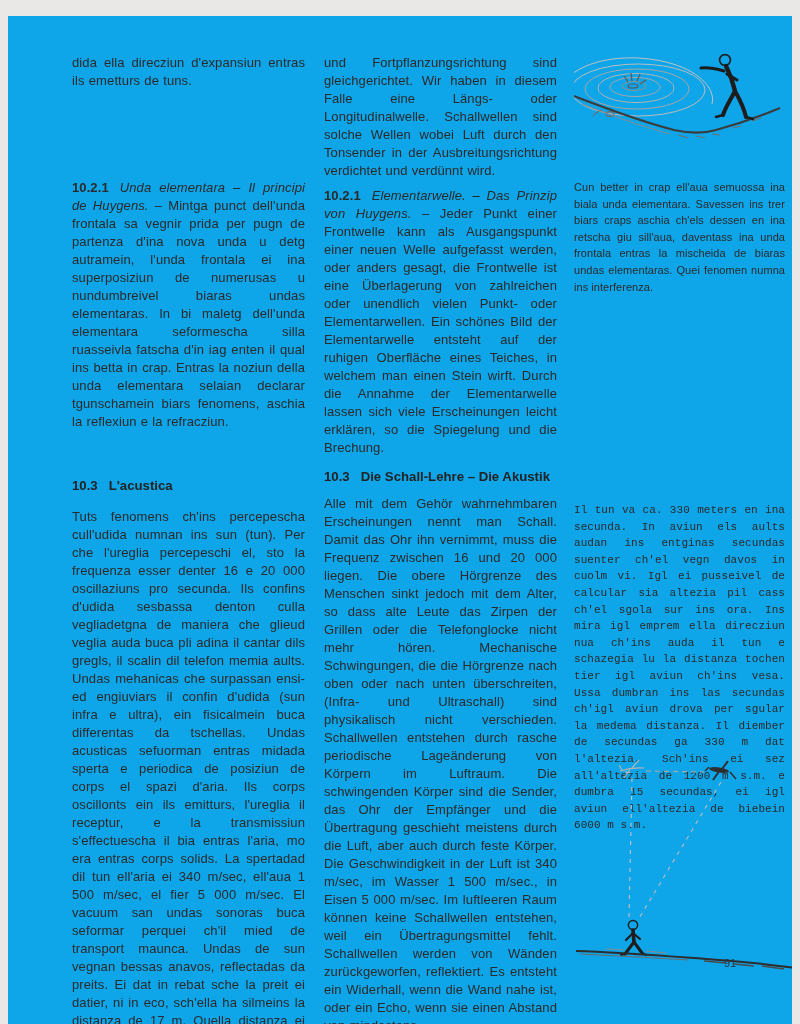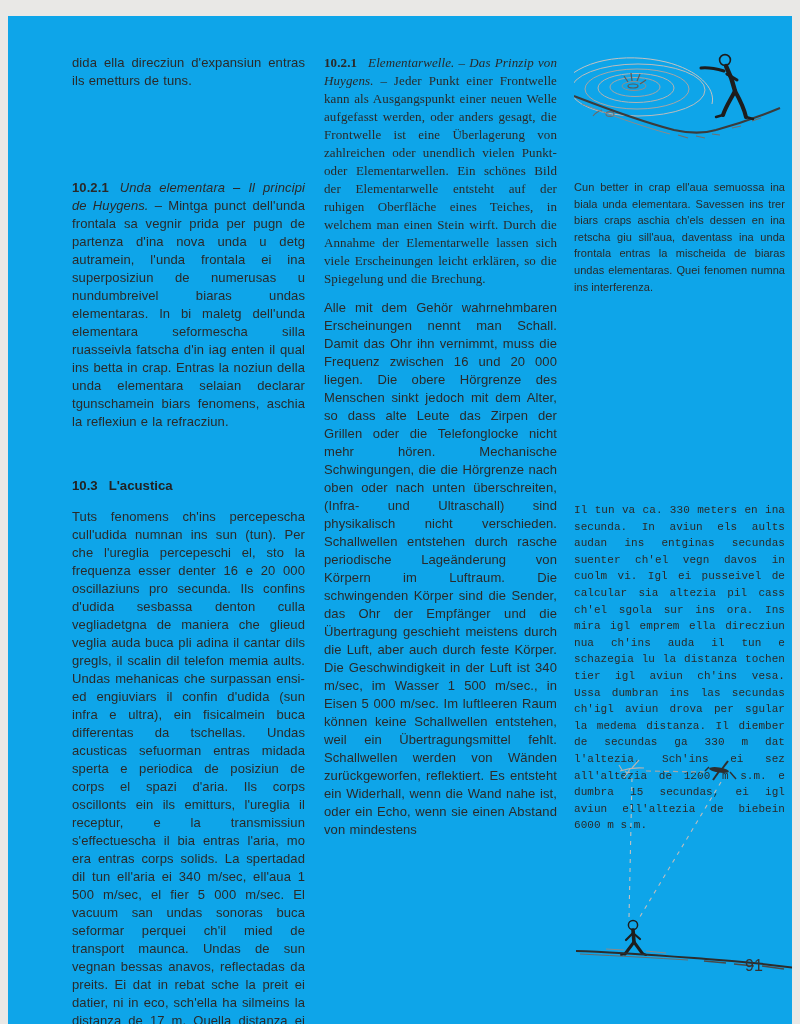--- a/index.html
+++ b/index.html
@@ -16,36 +16,36 @@
     font-size:13px; line-height:18px; text-align:justify;
     letter-spacing:.1px; word-spacing:.5px; color:#2a2a2a;
   }
   .ital { font-style:italic; }
   .num  { font-weight:bold; margin-right:11px; }
   .h103 { font-size:13.2px; font-weight:bold; line-height:18px; color:#222; }
   .col-left .intro   { margin-bottom:89px; }
   .col-left .sec1021 { margin-bottom:46px; }
   .col-left .h103    { margin-bottom:13px; }
   .col-mid .intro    { margin-bottom:7px; }
-  .col-mid .sec1021  { margin-bottom:11px;font-family:Liberation Serif, serif; }
+  .col-mid .sec1021  { margin-bottom:11px; }
   .col-mid .h103     { margin-bottom:9px; }
   .right-block { position:absolute; left:566px; width:211px; }
   .rpara {
     font-size:11px; line-height:16.6px; text-align:justify;
     letter-spacing:.05px; color:#2a2a2a;
   }
   .rpara-pond  { top:163px; }
   .rpara-sound { top:486px;font-family:Liberation Mono, monospace; }
   .fig { position:absolute; }
   .fig-pond   { left:566px; top:20px;  width:212px; height:134px; }
   .fig-planes { left:568px; top:742px; width:222px; height:245px; }
   .fig svg { width:100%; height:100%; display:block; }
   .pagenum {
     position:absolute; left:716px; top:941px; width:60px;
-    text-align:center; font-size:16px; color:#333;
+    text-align:left; font-size:11px; color:#333;
   }
 </style>
 </head>
 <body>
 
 <div class="page">
 
   <div class="col col-left">
     <p class="para intro">dida ella direcziun d'expansiun entras ils emetturs de tuns.</p>
 
@@ -53,25 +53,29 @@
       <span class="num">10.2.1</span><span class="ital">Unda elementara – Il principi de Huygens.</span><span> – </span><span>Mintga punct dell'unda frontala sa vegnir prida per pugn de partenza d'ina nova unda u detg autramein, l'unda frontala ei ina superposiziun de numerusas u nundumbreivel biaras undas elementaras. In bi maletg dell'unda elementara seformescha silla ruasseivla fatscha d'in iag enten il qual ins betta in crap. Entras la noziun della unda elementara selaian declarar tgunschamein biars fenomens, aschia la reflexiun e la refracziun.</span>
     </p>
 
     <h3 class="h103">
       <span class="num">10.3</span><span>L'acustica</span>
     </h3>
     <p class="para">Tuts fenomens ch'ins percepescha cull'udida numnan ins sun (tun). Per che l'ureglia percepeschi el, sto la frequenza esser denter 16 e 20 000 oscillaziuns pro secunda. Ils confins d'udida sesbassa denton culla vegliadetgna de maniera che glieud veglia auda buca pli adina il cantar dils gregls, il scalin dil telefon memia aults. Undas mehanicas che surpassan ensi- ed engiuviars il confin d'udida (sun infra e ultra), ein fisicalmein buca differentas da tschellas. Undas acusticas sefuorman entras midada sperta e periodica de posiziun de corps el spazi d'aria. Ils corps oscillonts ein ils emitturs, l'ureglia il receptur, e la transmissiun s'effectuescha il bia entras l'aria, mo era entras corps solids. La spertadad dil tun ell'aria ei 340 m/sec, ell'aua 1 500 m/sec, el fier 5 000 m/sec. El vacuum san undas sonoras buca seformar perquei ch'il mied de transport maunca. Undas de sun vegnan bessas anavos, reflectadas da preits. Ei dat in rebat sche la preit ei datier, ni in eco, sch'ella ha silmeins la distanza de 17 m. Quella distanza ei necessaria per che ina silba vegni</p>
   </div>
 
   <div class="col col-mid">
+    <p class="para intro">und Fortpflanzungsrichtung sind gleichgerichtet. Wir haben in diesem Falle eine Längs- oder Longitudinalwelle. Schallwellen sind solche Wellen wobei Luft durch den Tonsender in der Ausbreitungsrichtung verdichtet und verdünnt wird.</p>
 
     <p class="para sec1021">
       <span class="num">10.2.1</span><span class="ital">Elementarwelle. – Das Prinzip von Huygens.</span><span> – </span><span>Jeder Punkt einer Frontwelle kann als Ausgangspunkt einer neuen Welle aufgefasst werden, oder anders gesagt, die Frontwelle ist eine Überlagerung von zahlreichen oder unendlich vielen Punkt- oder Elementarwellen. Ein schönes Bild der Elementarwelle entsteht auf der ruhigen Oberfläche eines Teiches, in welchem man einen Stein wirft. Durch die Annahme der Elementarwelle lassen sich viele Erscheinungen leicht erklären, so die Spiegelung und die Brechung.</span>
     </p>
 
+    <h3 class="h103">
+      <span class="num">10.3</span><span>Die Schall-Lehre – Die Akustik</span>
+    </h3>
     <p class="para">Alle mit dem Gehör wahrnehmbaren Erscheinungen nennt man Schall. Damit das Ohr ihn vernimmt, muss die Frequenz zwischen 16 und 20 000 liegen. Die obere Hörgrenze des Menschen sinkt jedoch mit dem Alter, so dass alte Leute das Zirpen der Grillen oder die Telefonglocke nicht mehr hören. Mechanische Schwingungen, die die Hörgrenze nach oben oder nach unten überschreiten, (Infra- und Ultraschall) sind physikalisch nicht verschieden. Schallwellen entstehen durch rasche periodische Lageänderung von Körpern im Luftraum. Die schwingenden Körper sind die Sender, das Ohr der Empfänger und die Übertragung geschieht meistens durch die Luft, aber auch durch feste Körper. Die Geschwindigkeit in der Luft ist 340 m/sec, im Wasser 1 500 m/sec., in Eisen 5 000 m/sec. Im luftleeren Raum können keine Schallwellen entstehen, weil ein Übertragungsmittel fehlt. Schallwellen werden von Wänden zurückgeworfen, reflektiert. Es entsteht ein Widerhall, wenn die Wand nahe ist, oder ein Echo, wenn sie einen Abstand von mindestens</p>
   </div>
 
   <div class="fig fig-pond">
     <svg viewBox="0 0 212 134">
       <g stroke="#a6a6a6" fill="none" stroke-width="1">
         <ellipse cx="60" cy="50" rx="12" ry="4.5" stroke="#8f8f8f"></ellipse>
         <ellipse cx="61" cy="51" rx="25" ry="9.5"></ellipse>
         <ellipse cx="62" cy="52" rx="38" ry="14.5" stroke="#b3b3b3"></ellipse>
         <ellipse cx="63" cy="53" rx="52" ry="20"></ellipse>

